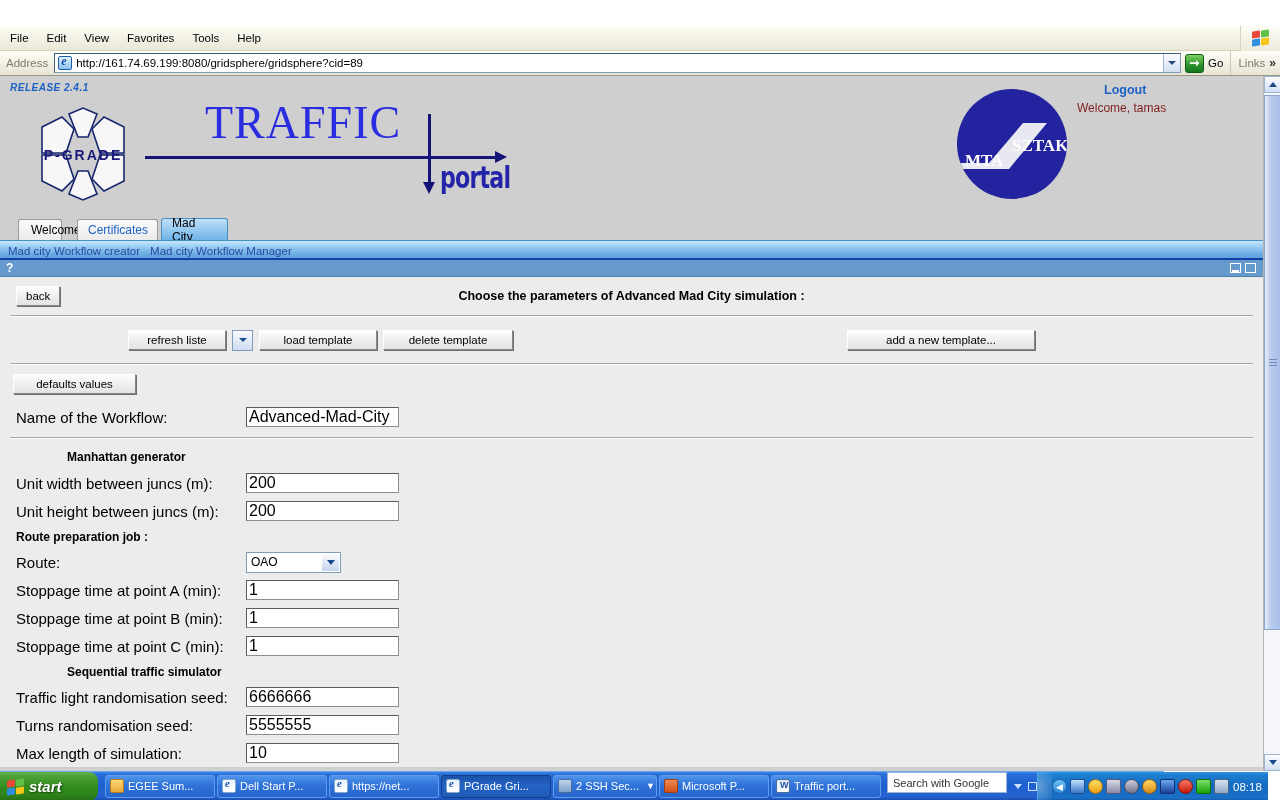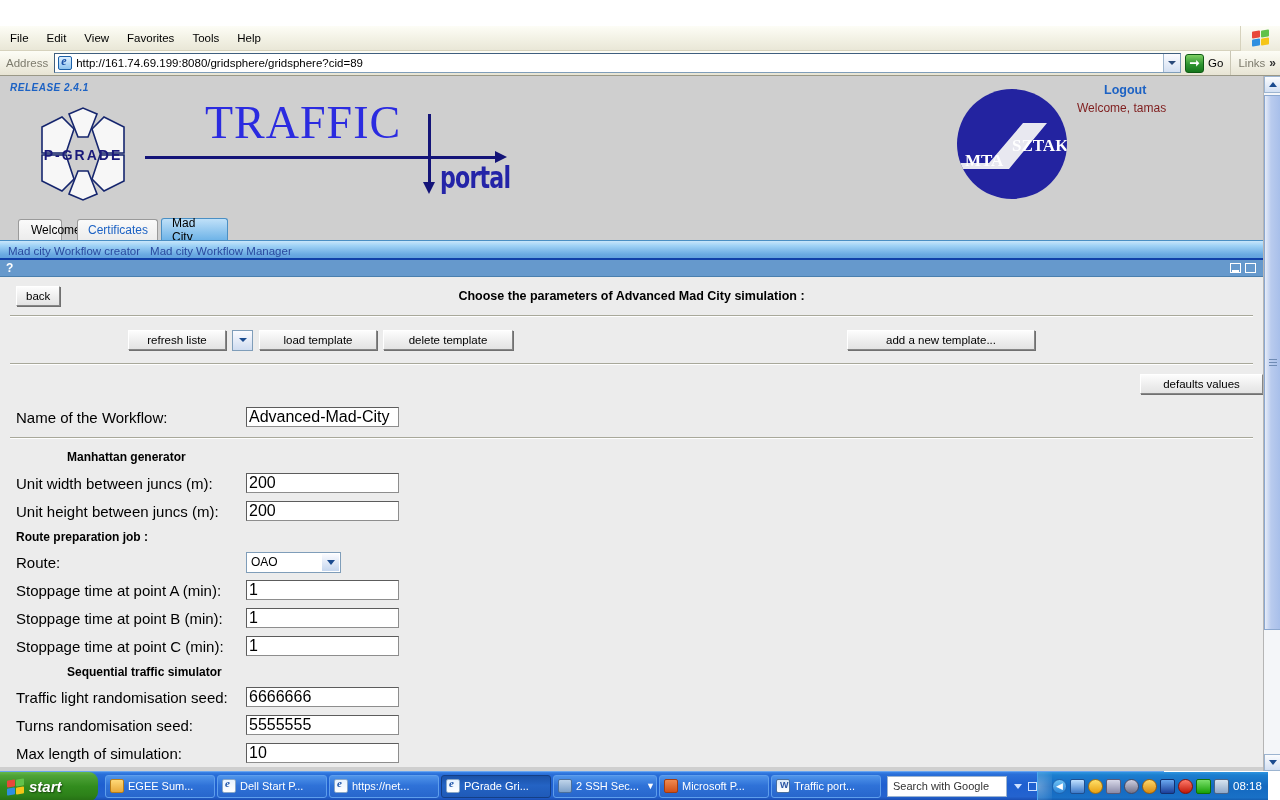--- a/index.html
+++ b/index.html
@@ -253,21 +253,21 @@
   .row-tpl { display: flex; align-items: center; height: 46px; position: relative; }
   .tpl-group { display: flex; align-items: center; margin-left: 128px; gap: 6px; }
   .mini-drop {
     width: 21px; height: 21px;
     background: linear-gradient(to bottom,#fbfbff,#cfdcf0);
     border: 1px solid #7f9db9;
     display: flex; align-items: center; justify-content: center;
   }
   .mini-drop .chev-dn { border-top-color: #1b4b8f; }
   .add-tpl { position: absolute; left: 847px; width: 188px; justify-content: center; }
-  .row-def { display: flex; align-items: center; height: 38px; justify-content: flex-end; }
+  .row-def { display: flex; align-items: center; height: 38px; }
   .def-btn { margin-left: 13px; width: 123px; justify-content: center; }
 
   .form-area { padding: 0 0 0 0; }
   .frow { display: flex; align-items: center; height: 28px; }
   .flabel { width: 246px; padding-left: 16px; font-size: 15px; color: #000; }
   .finput {
     width: 153px; height: 20px; background: #fff;
     border: 1px solid #8d8d8d; border-top-color:#5c5c5c; border-left-color:#5c5c5c;
     font-size: 16px; color: #000; padding: 1px 2px;
     display: flex; align-items: center;
@@ -312,21 +312,21 @@
   .vs-grip { position: absolute; top: 50%; left: 4px; margin-top: -4px; width: 8px; height: 8px; }
   .vs-grip i { display:block; height:1px; background:#6f8bb5; margin-bottom:2px; }
   .tri-up { width:0;height:0;border-left:4px solid transparent;border-right:4px solid transparent;border-bottom:5px solid #1b4b8f; }
   .tri-dn { width:0;height:0;border-left:4px solid transparent;border-right:4px solid transparent;border-top:5px solid #1b4b8f; }
 
   
   .taskbar {
     position: absolute; bottom: 0; left: 0; width: 1164px; height: 29px;
     background: linear-gradient(to bottom,#3b85e8 0%,#2a6fd8 8%,#1e5fd0 45%,#2463cf 88%,#1a4fb4 100%);
     border-top: 1px solid #6ba6f0;
-    display: flex; align-items: center;
+    display: flex; 
   }
   .startbtn {
     width: 98px; height: 29px; flex: 0 0 auto;
     background: linear-gradient(to bottom,#64b84a 0%,#4fa338 12%,#328c1e 50%,#2d8119 80%,#266f14 100%);
     border-radius: 0 9px 9px 0;
     display: flex; align-items: center; gap: 5px; padding-left: 7px;
   }
   .startbtn .winflag { width: 17px; height: 15px; }
   .start-text {
     color: #fff; font-size: 15px; font-weight: bold; font-style: italic;

